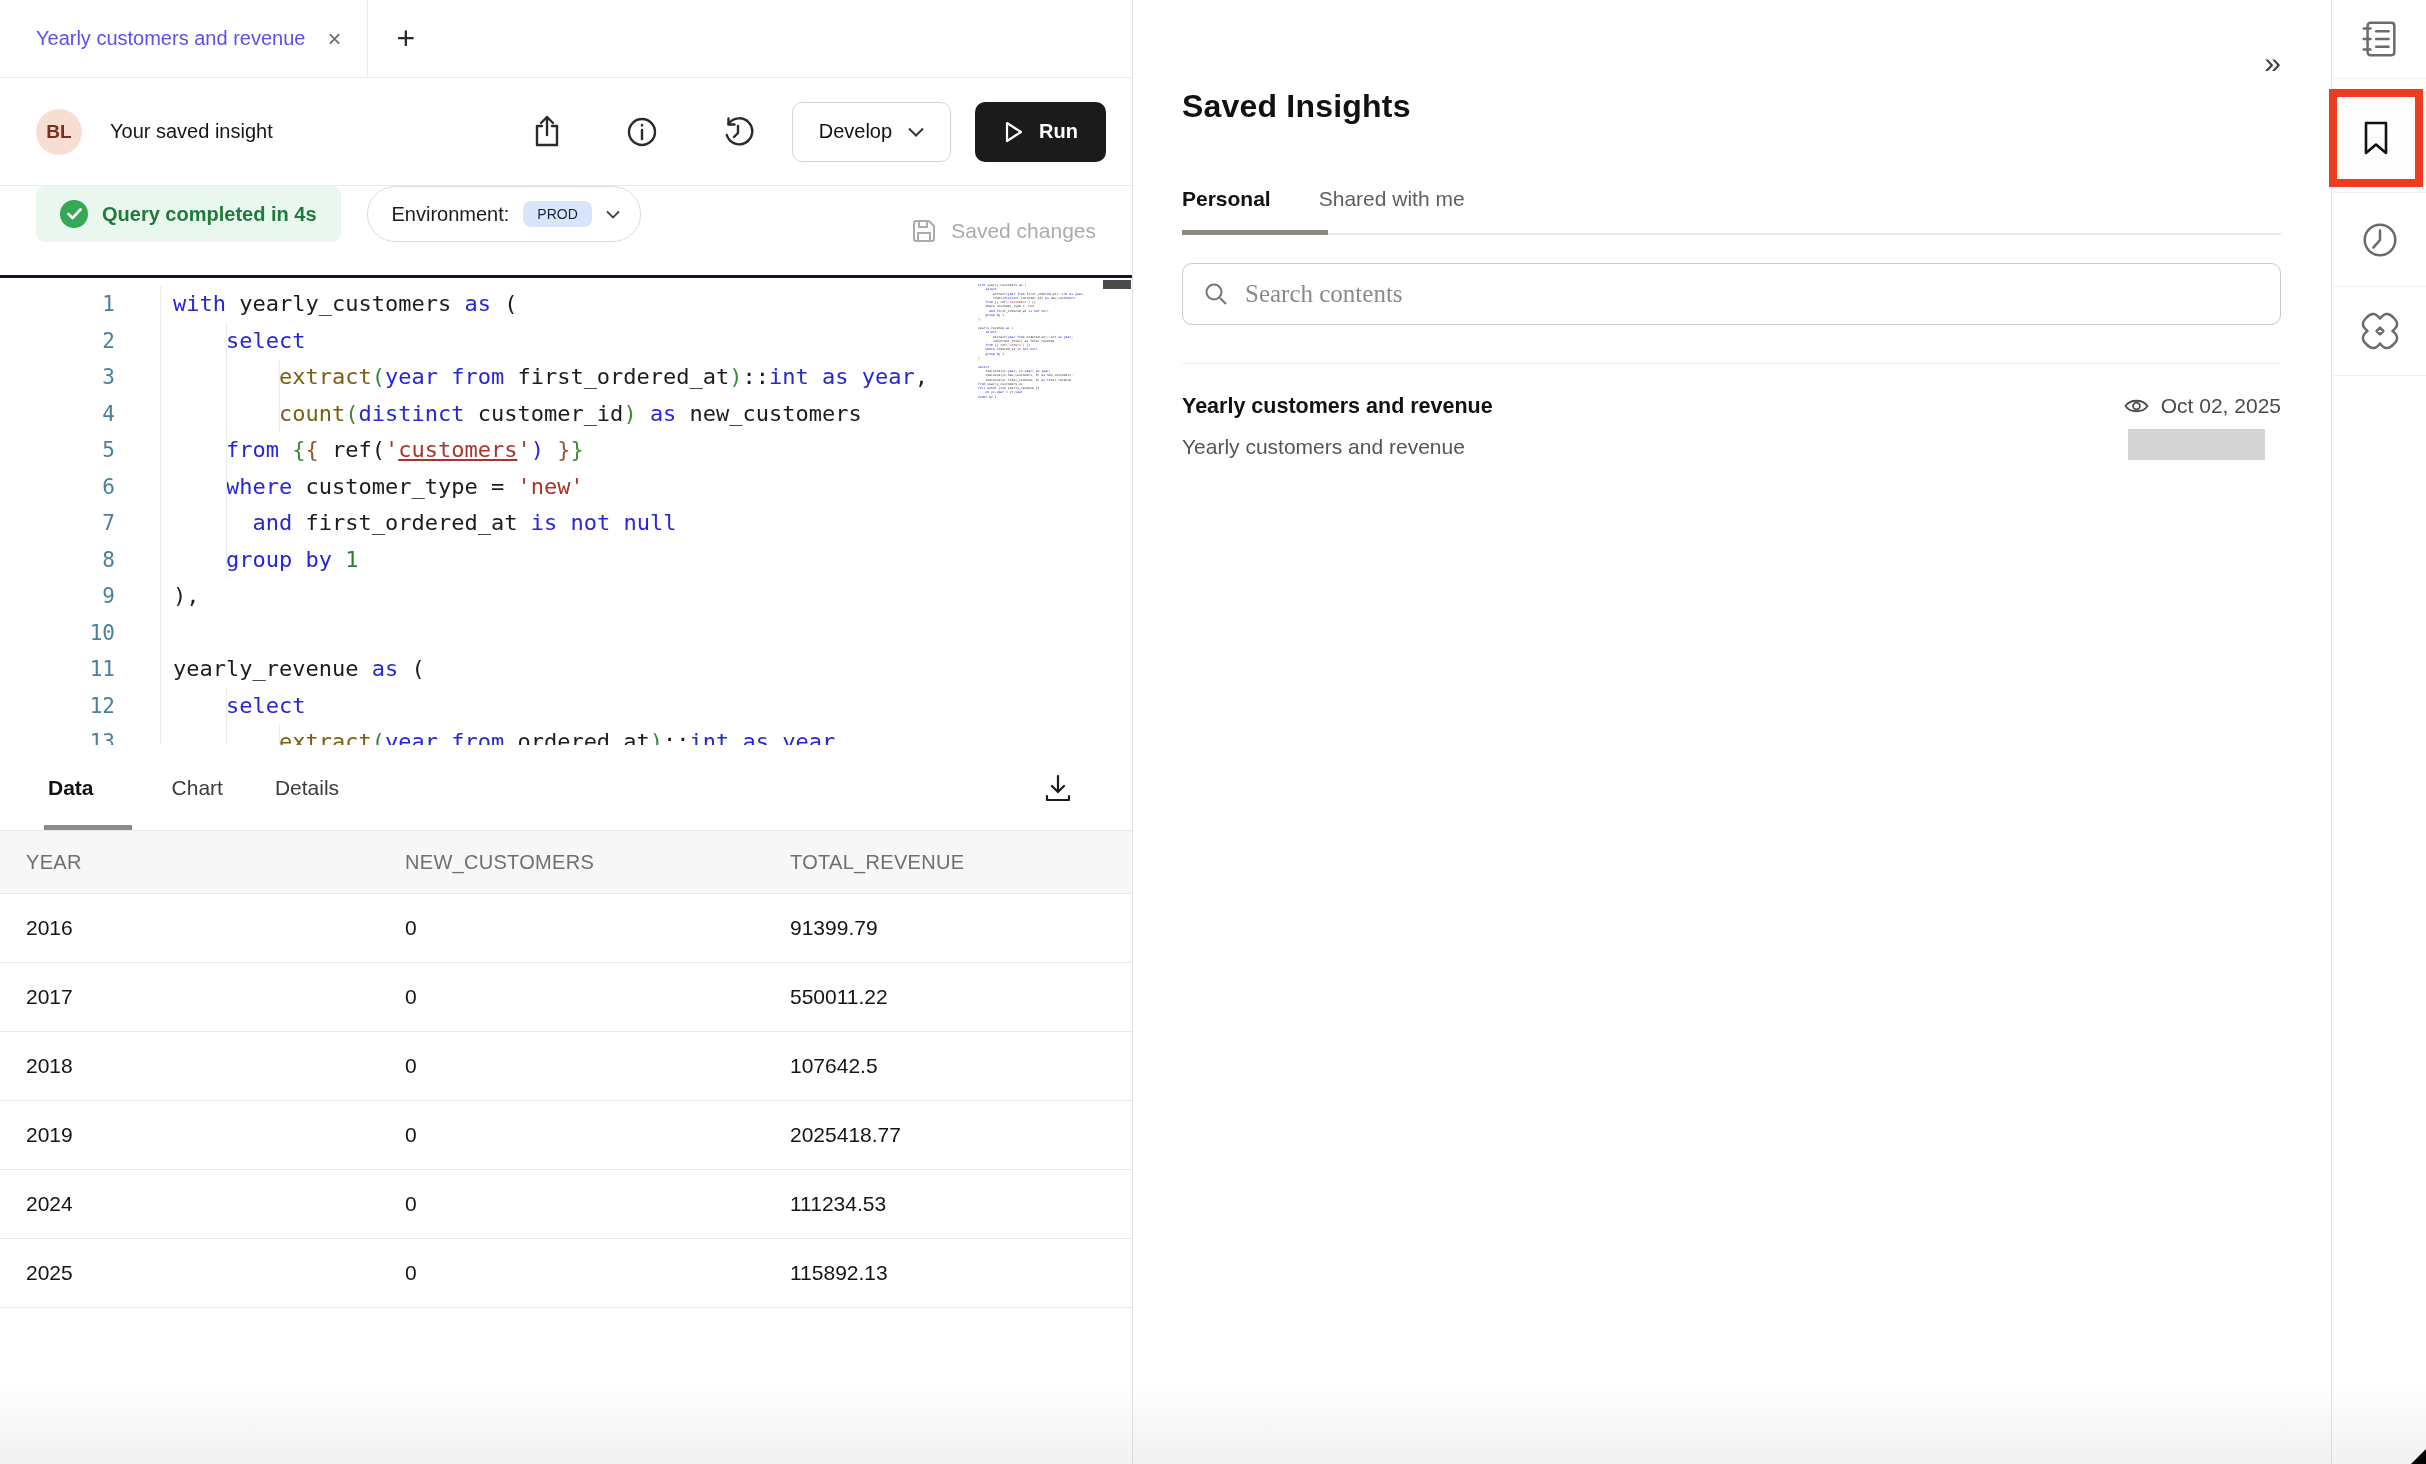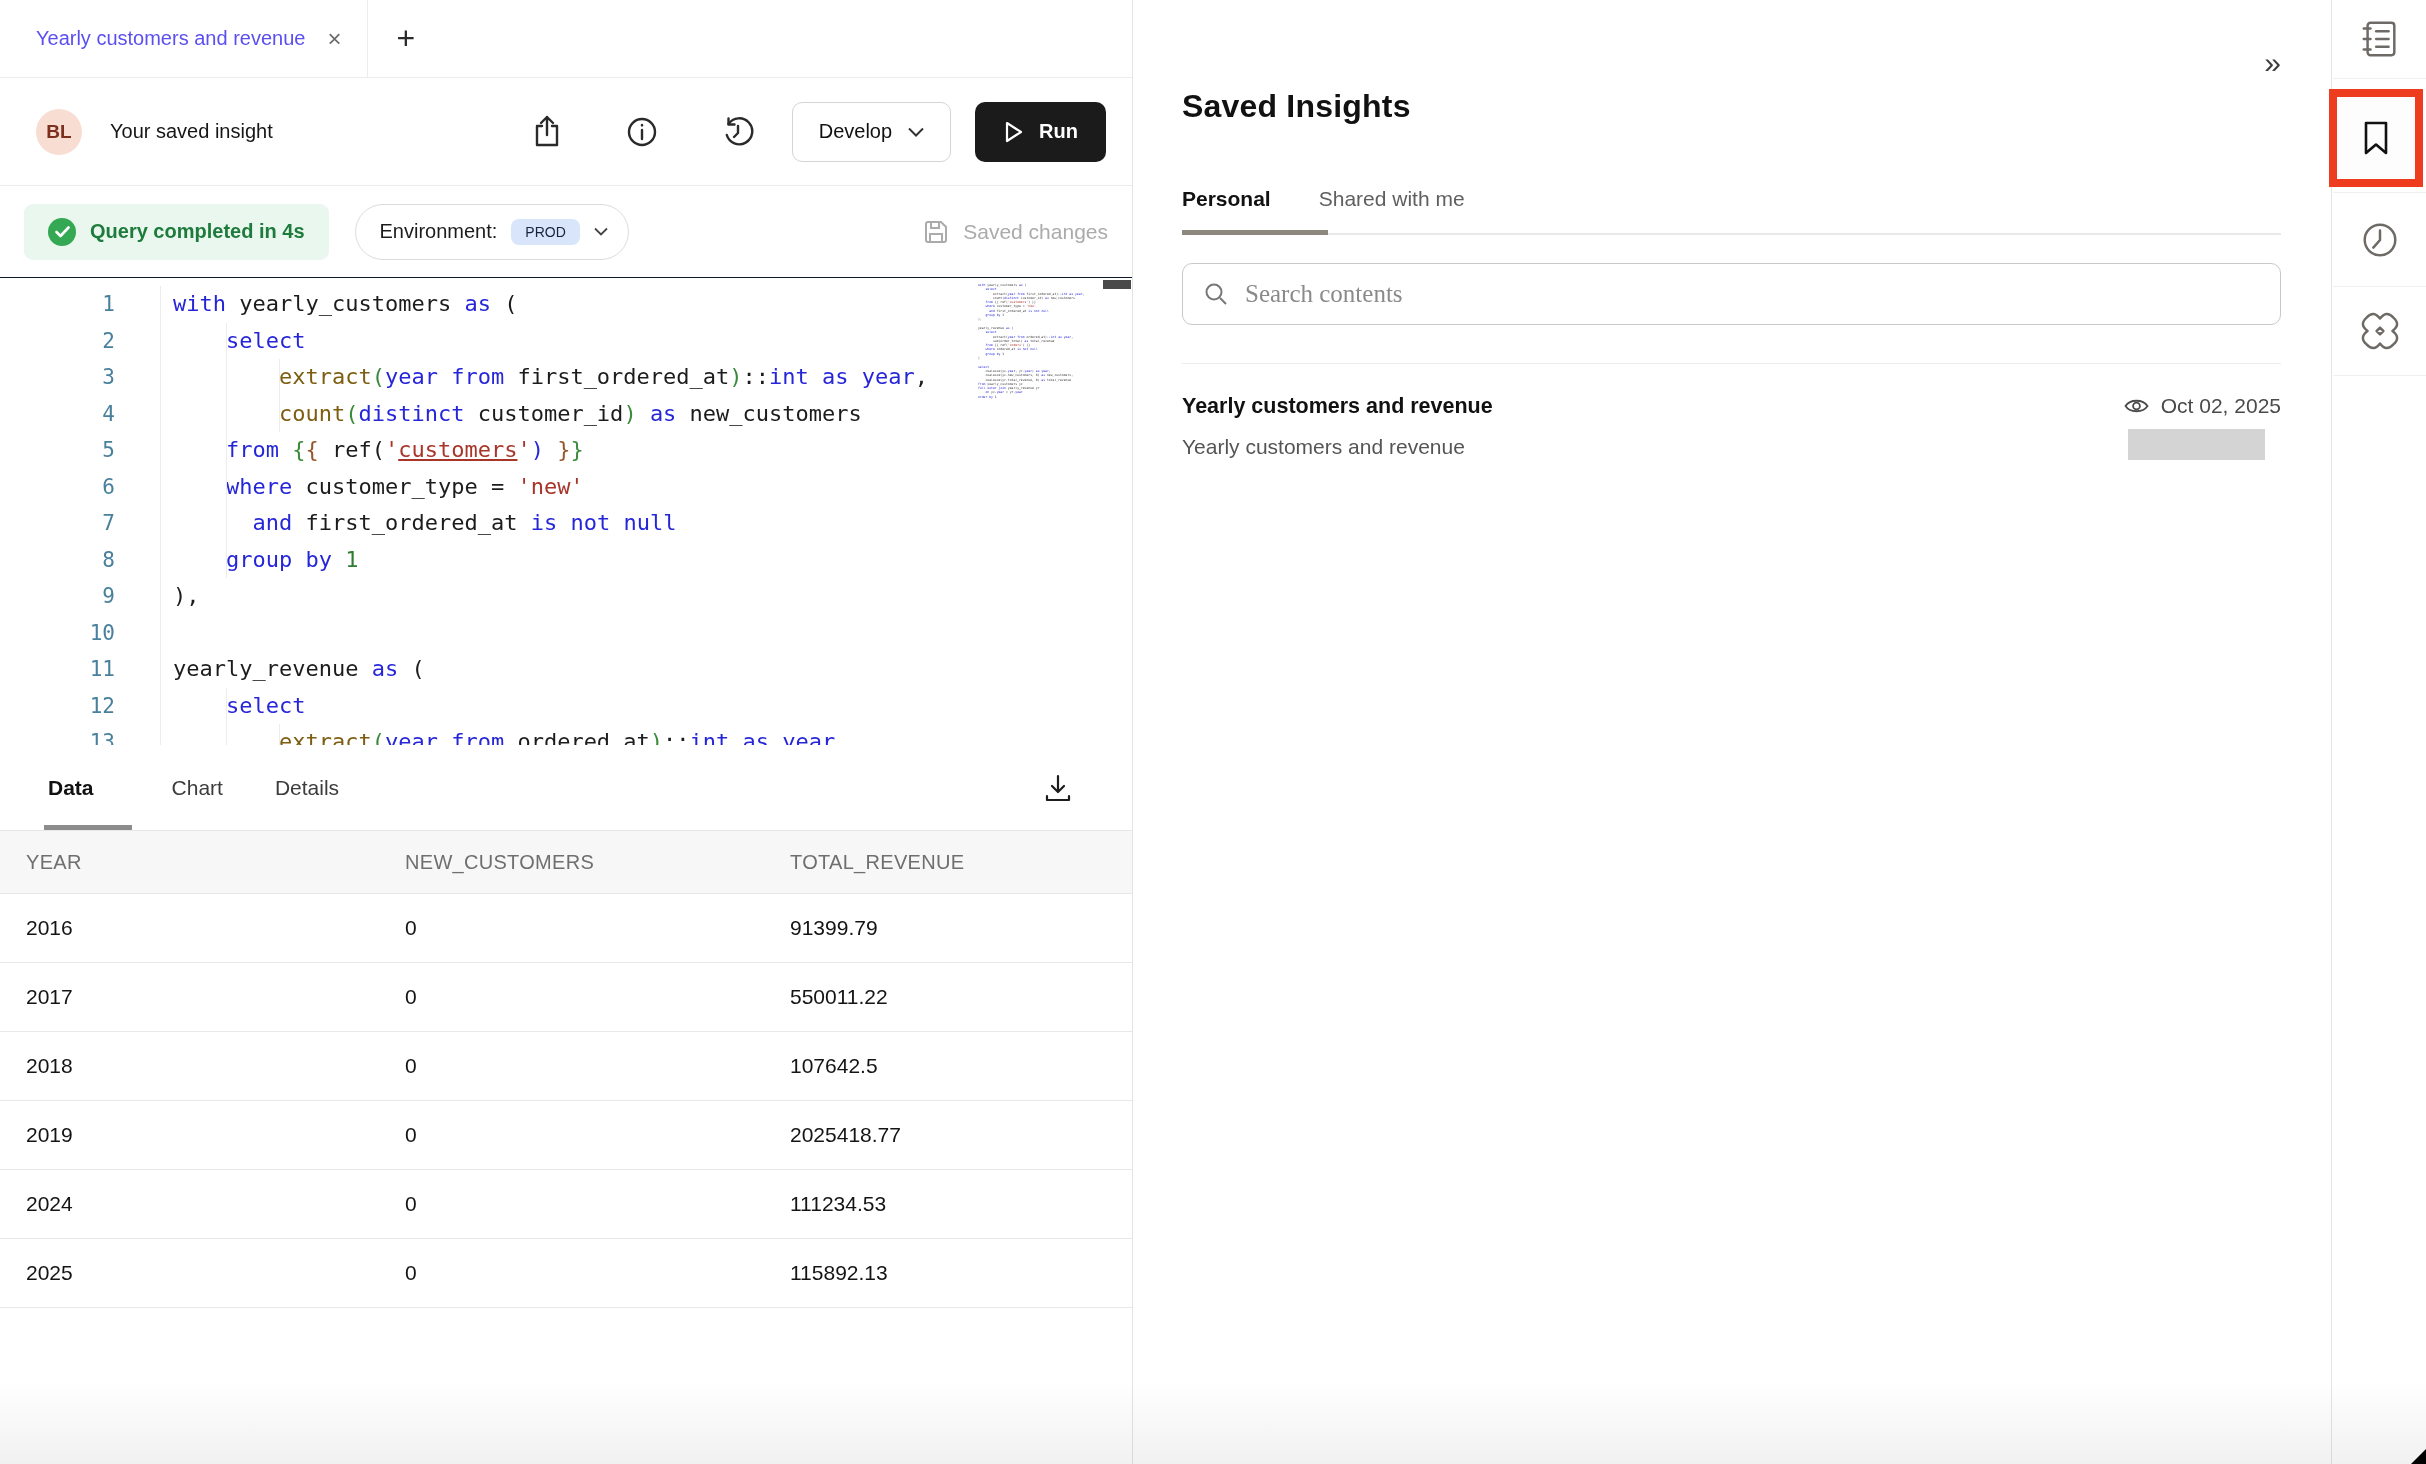--- a/index.html
+++ b/index.html
@@ -27,22 +27,22 @@
   .tb-title { font-size:20px; margin-left:28px; color:#161616; }
   .tb-icons { margin-left:auto; display:flex; align-items:center; gap:64px; margin-right:38px; }
   .tb-icons svg { display:block; }
   .btn-develop { display:flex; align-items:center; gap:16px; border:1.5px solid #d4d4d4;
     border-radius:10px; background:#fff; height:60px; padding:0 26px; font-size:20px;
     color:#111; margin-right:24px; font-family:inherit; }
   .btn-run { display:flex; align-items:center; gap:14px; background:var(--run_bg);
     color:#fff; border:none; border-radius:10px; height:60px; padding:0 28px;
     font-size:20px; font-weight:600; font-family:inherit; }
 
-  .status-bar { height:92px; border-bottom:1px solid #0f172a; display:flex;
-    align-items:center; padding:0 24px; }
+  .status-bar { height:92px; border-bottom:3px solid #0f172a; display:flex;
+    padding:0 36px; }
   .pill-status { display:flex; align-items:center; gap:14px; background:var(--success_bg);
     color:var(--success_text); border-radius:9px; height:56px; padding:0 24px;
     font-size:20px; font-weight:600; }
   .check-circle { width:28px; height:28px; border-radius:50%; background:var(--success_icon);
     display:flex; align-items:center; justify-content:center; }
   .env { display:flex; align-items:center; gap:14px; border:1.5px solid #dcdcdc;
     border-radius:30px; height:56px; padding:0 20px 0 24px; margin-left:26px;
     background:#fff; font-size:20px; }
   .env-chip { background:var(--env_chip_bg); border-radius:8px; padding:5px 14px;
     font-size:14px; color:#16233a; }

